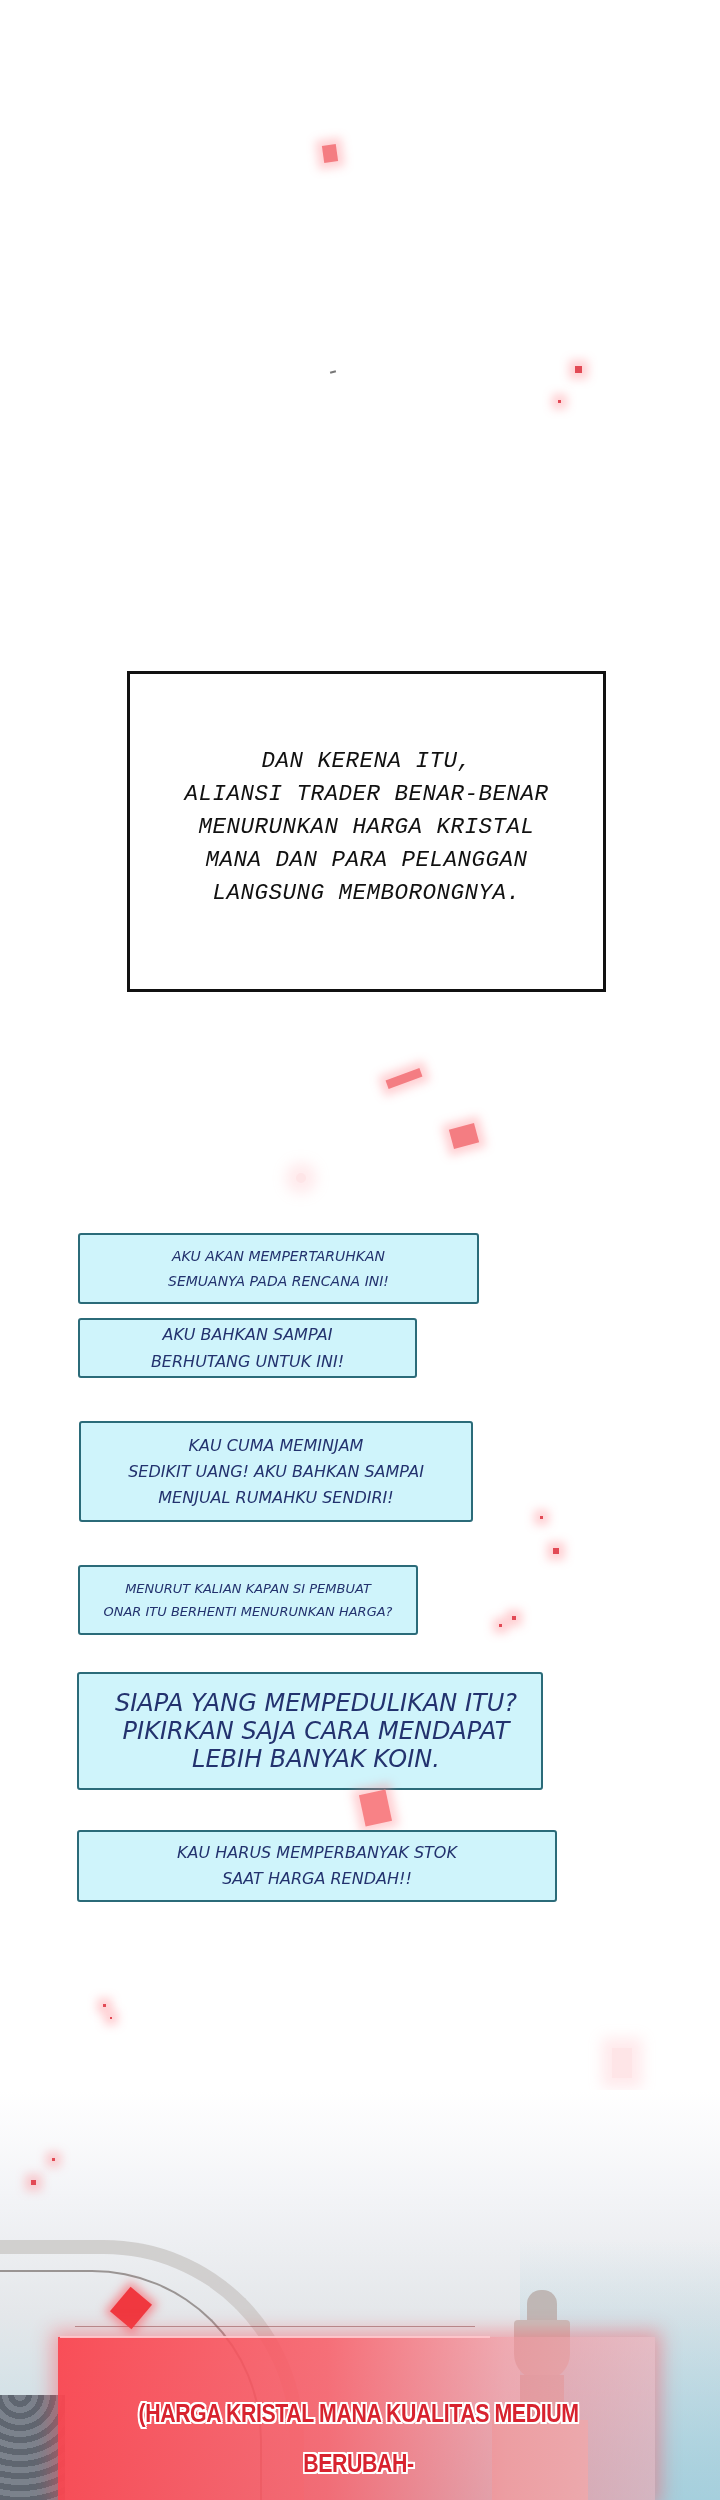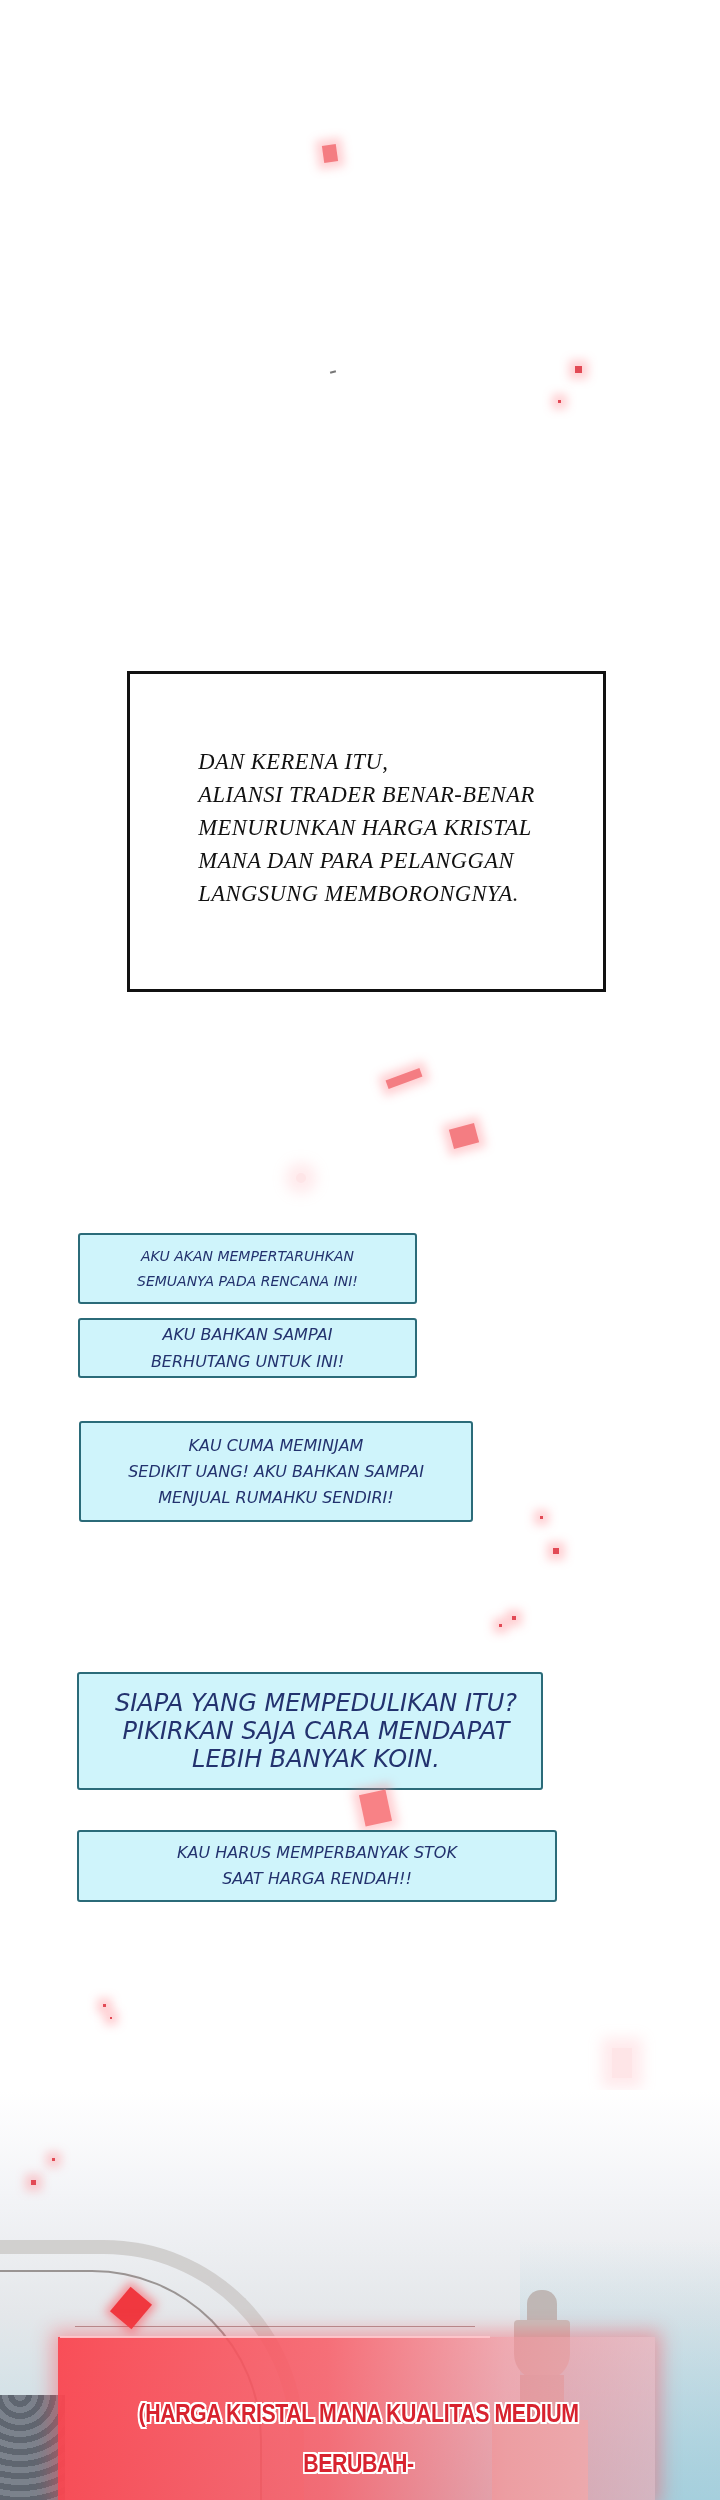--- a/index.html
+++ b/index.html
@@ -9,22 +9,22 @@
   .particle.dark { background:#e24a55; }
   .particle.faint { background:rgba(250,150,160,0.25); box-shadow:0 0 14px 10px rgba(255,170,180,0.25); }
   .dash { position:absolute; background:#777; height:2px; }
 
   .narration {
     position:absolute; left:127px; top:671px; width:473px; height:315px;
     border:3px solid #111; background:#fff;
     display:flex; align-items:center; justify-content:center;
   }
   .narration-text {
-    font-family:Liberation Serif, serif; font-style:italic; font-size:22.5px;
-    line-height:33px; color:#111; text-align:left; letter-spacing:0.5px;
+    font-family:Liberation Mono, monospace; font-style:italic; font-size:22.5px;
+    line-height:33px; color:#111; text-align:center; letter-spacing:0.5px;
     white-space:pre-line; margin-top:-8px;
   }
 
   .chat {
     position:absolute; background:#cff4fb; border:2px solid #2b6b79; border-radius:3px;
     display:flex; align-items:center; justify-content:center; box-sizing:border-box;
   }
   .chat-text {
     font-family:"DejaVu Sans", sans-serif; font-style:italic; color:#23326e;
     text-align:center; white-space:pre-line;
@@ -79,32 +79,36 @@
 ALIANSI TRADER BENAR-BENAR
 MENURUNKAN HARGA KRISTAL
  MANA DAN PARA PELANGGAN
 LANGSUNG MEMBORONGNYA.</div>
   </div>
 
   <div class="particle" style="left:386px;top:1074px;width:36px;height:9px;transform:rotate(-20deg);"></div>
   <div class="particle" style="left:451px;top:1126px;width:26px;height:20px;transform:rotate(-15deg);"></div>
   <div class="particle faint" style="left:296px;top:1173px;width:10px;height:10px;border-radius:50%;"></div>
 
-  <div class="chat" style="left:78px;top:1233px;width:339px;height:71px;">
+  <div class="chat" style="left:78px;top:1233px;width:401px;height:71px;">
     <div class="chat-text" style="font-size:14px;line-height:25px;">AKU AKAN MEMPERTARUHKAN
 SEMUANYA PADA RENCANA INI!</div>
   </div>
   <div class="chat" style="left:78px;top:1318px;width:339px;height:60px;">
     <div class="chat-text" style="font-size:16px;line-height:27px;">AKU BAHKAN SAMPAI
 BERHUTANG UNTUK INI!</div>
   </div>
   <div class="chat" style="left:79px;top:1421px;width:394px;height:101px;">
     <div class="chat-text" style="font-size:16px;line-height:26px;">KAU CUMA MEMINJAM
 SEDIKIT UANG! AKU BAHKAN SAMPAI
 MENJUAL RUMAHKU SENDIRI!</div>
+  </div>
+  <div class="chat" style="left:78px;top:1565px;width:340px;height:70px;">
+    <div class="chat-text" style="font-size:13px;line-height:23px;">MENURUT KALIAN KAPAN SI PEMBUAT
+ONAR ITU BERHENTI MENURUNKAN HARGA?</div>
   </div>
   <div class="chat" style="left:77px;top:1672px;width:466px;height:118px;">
     <div class="chat-text" style="font-size:24px;line-height:28px;margin-left:12px;">SIAPA YANG MEMPEDULIKAN ITU?
 PIKIRKAN SAJA CARA MENDAPAT
 LEBIH BANYAK KOIN.</div>
   </div>
   <div class="particle" style="left:362px;top:1792px;width:27px;height:32px;transform:rotate(-12deg);background:#f88286;"></div>
   <div class="chat" style="left:77px;top:1830px;width:480px;height:72px;">
     <div class="chat-text" style="font-size:16px;line-height:26px;">KAU HARUS MEMPERBANYAK STOK
    SAAT HARGA RENDAH!!</div>

